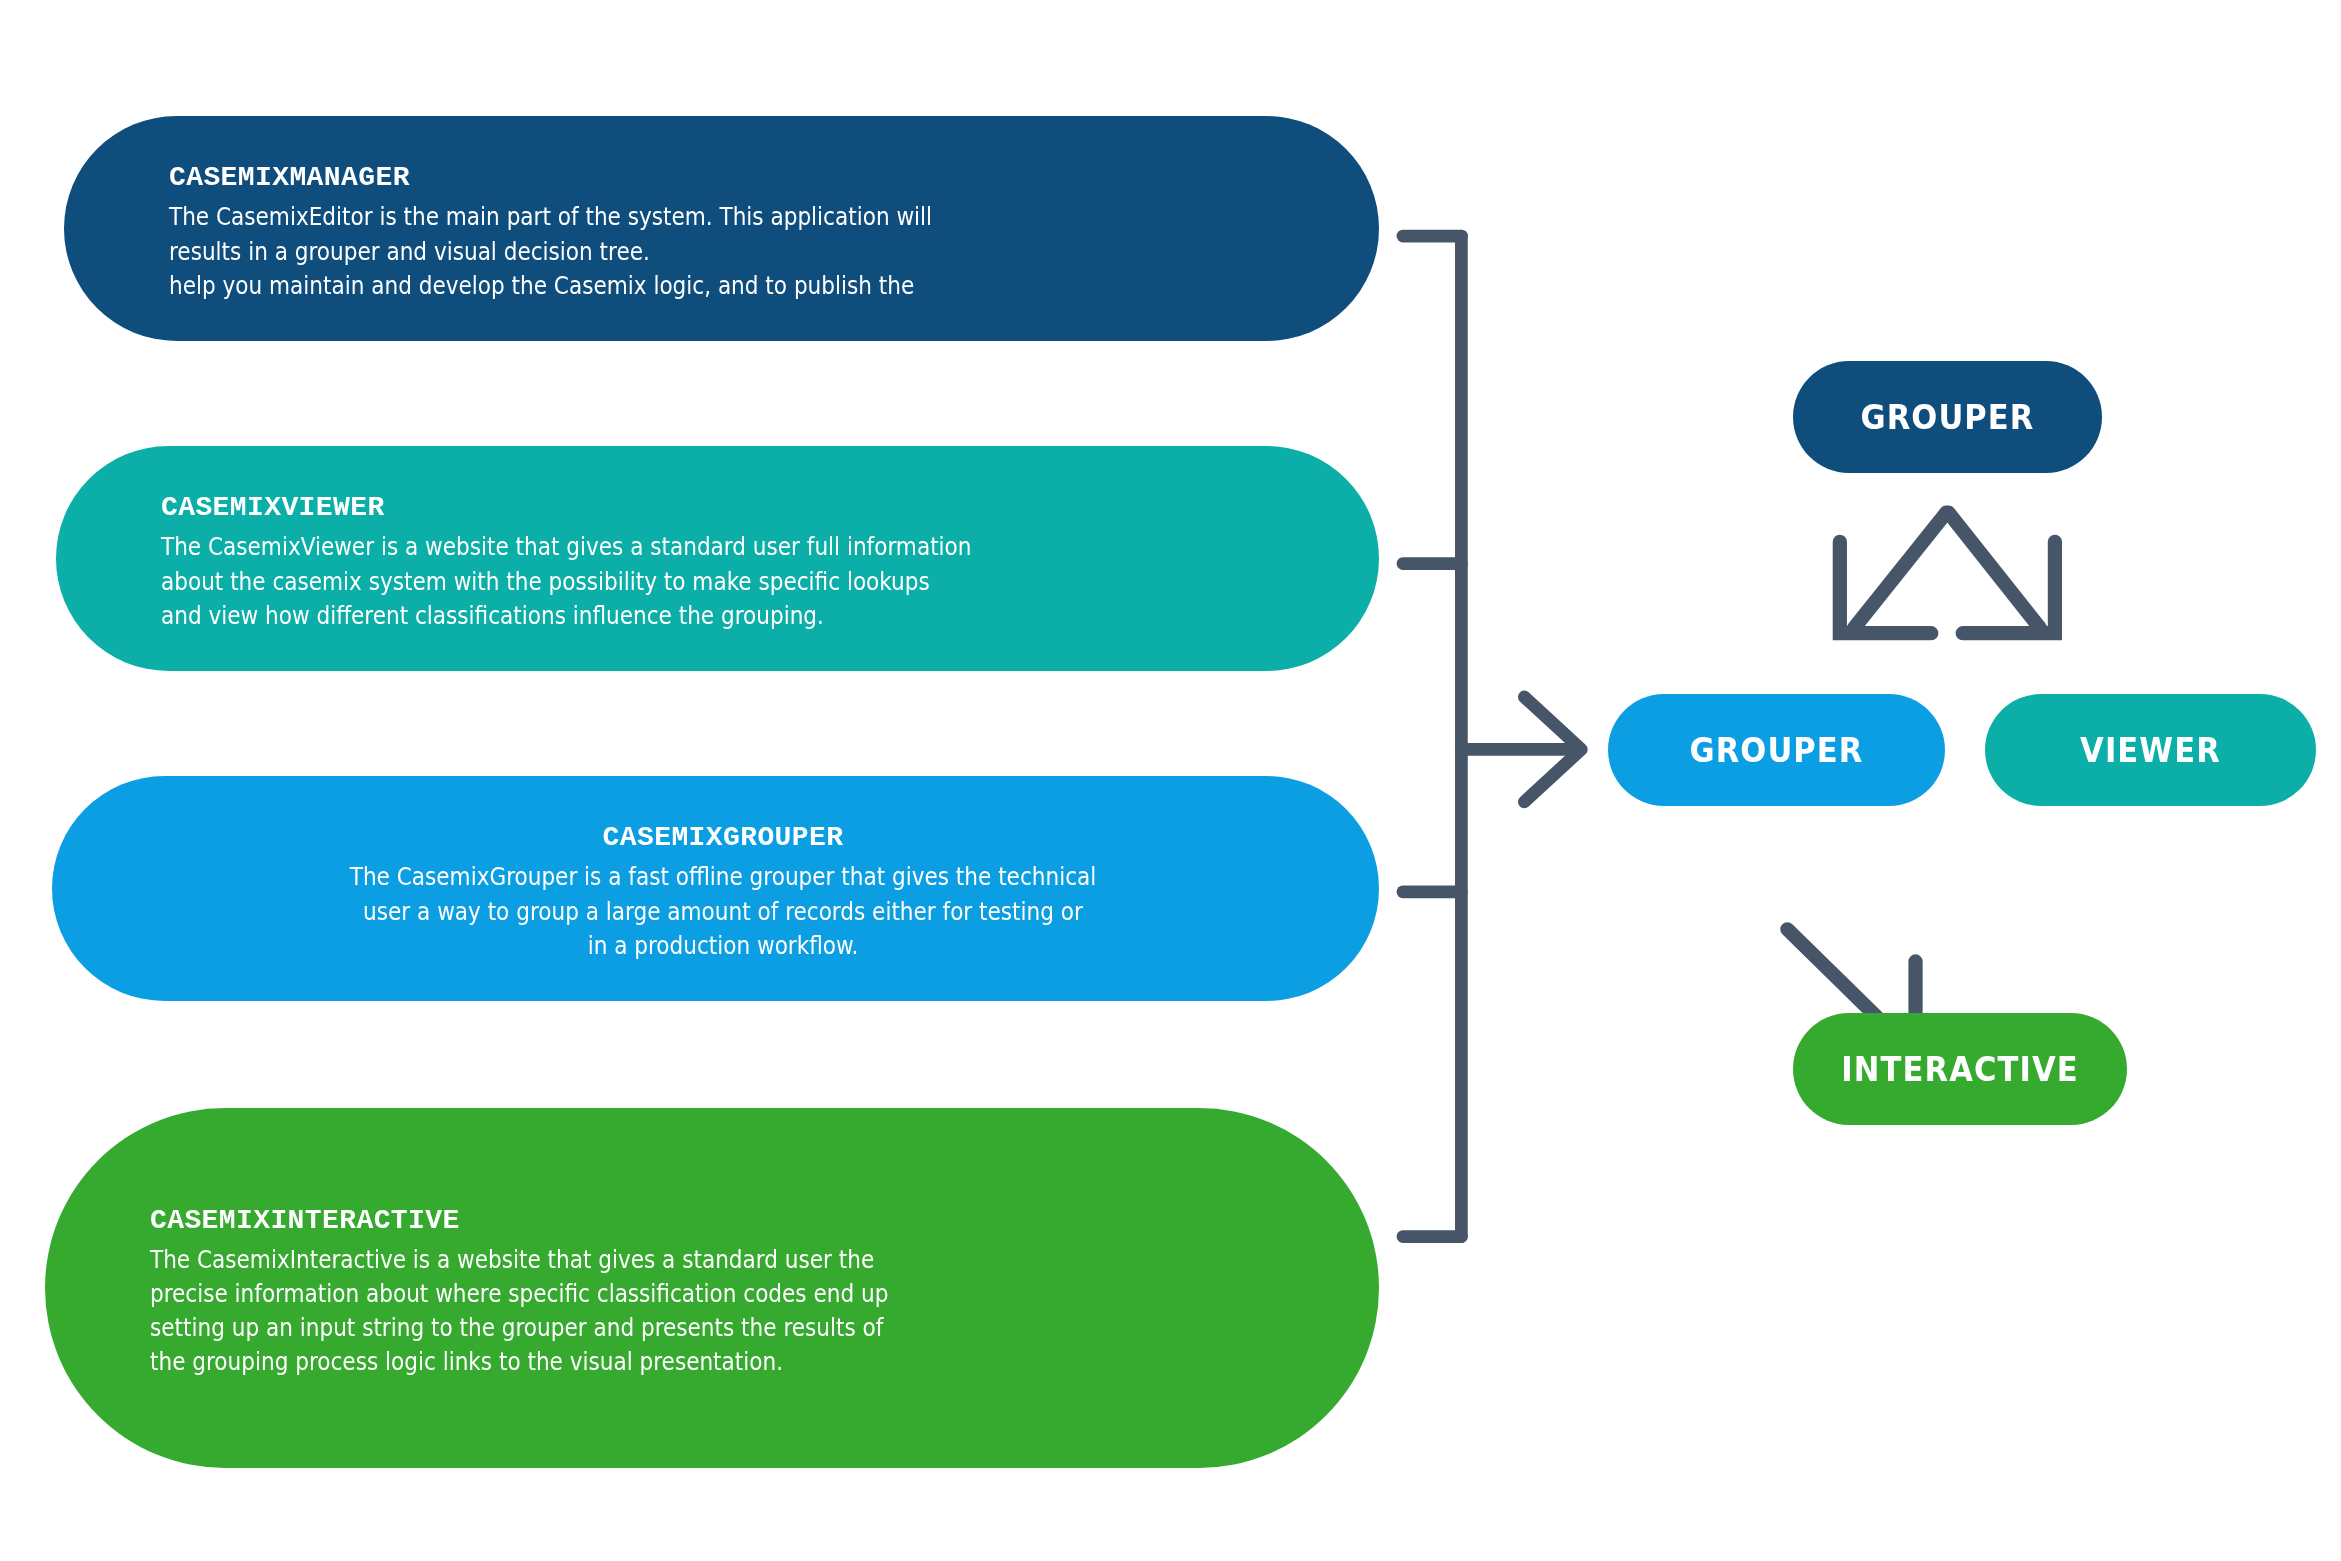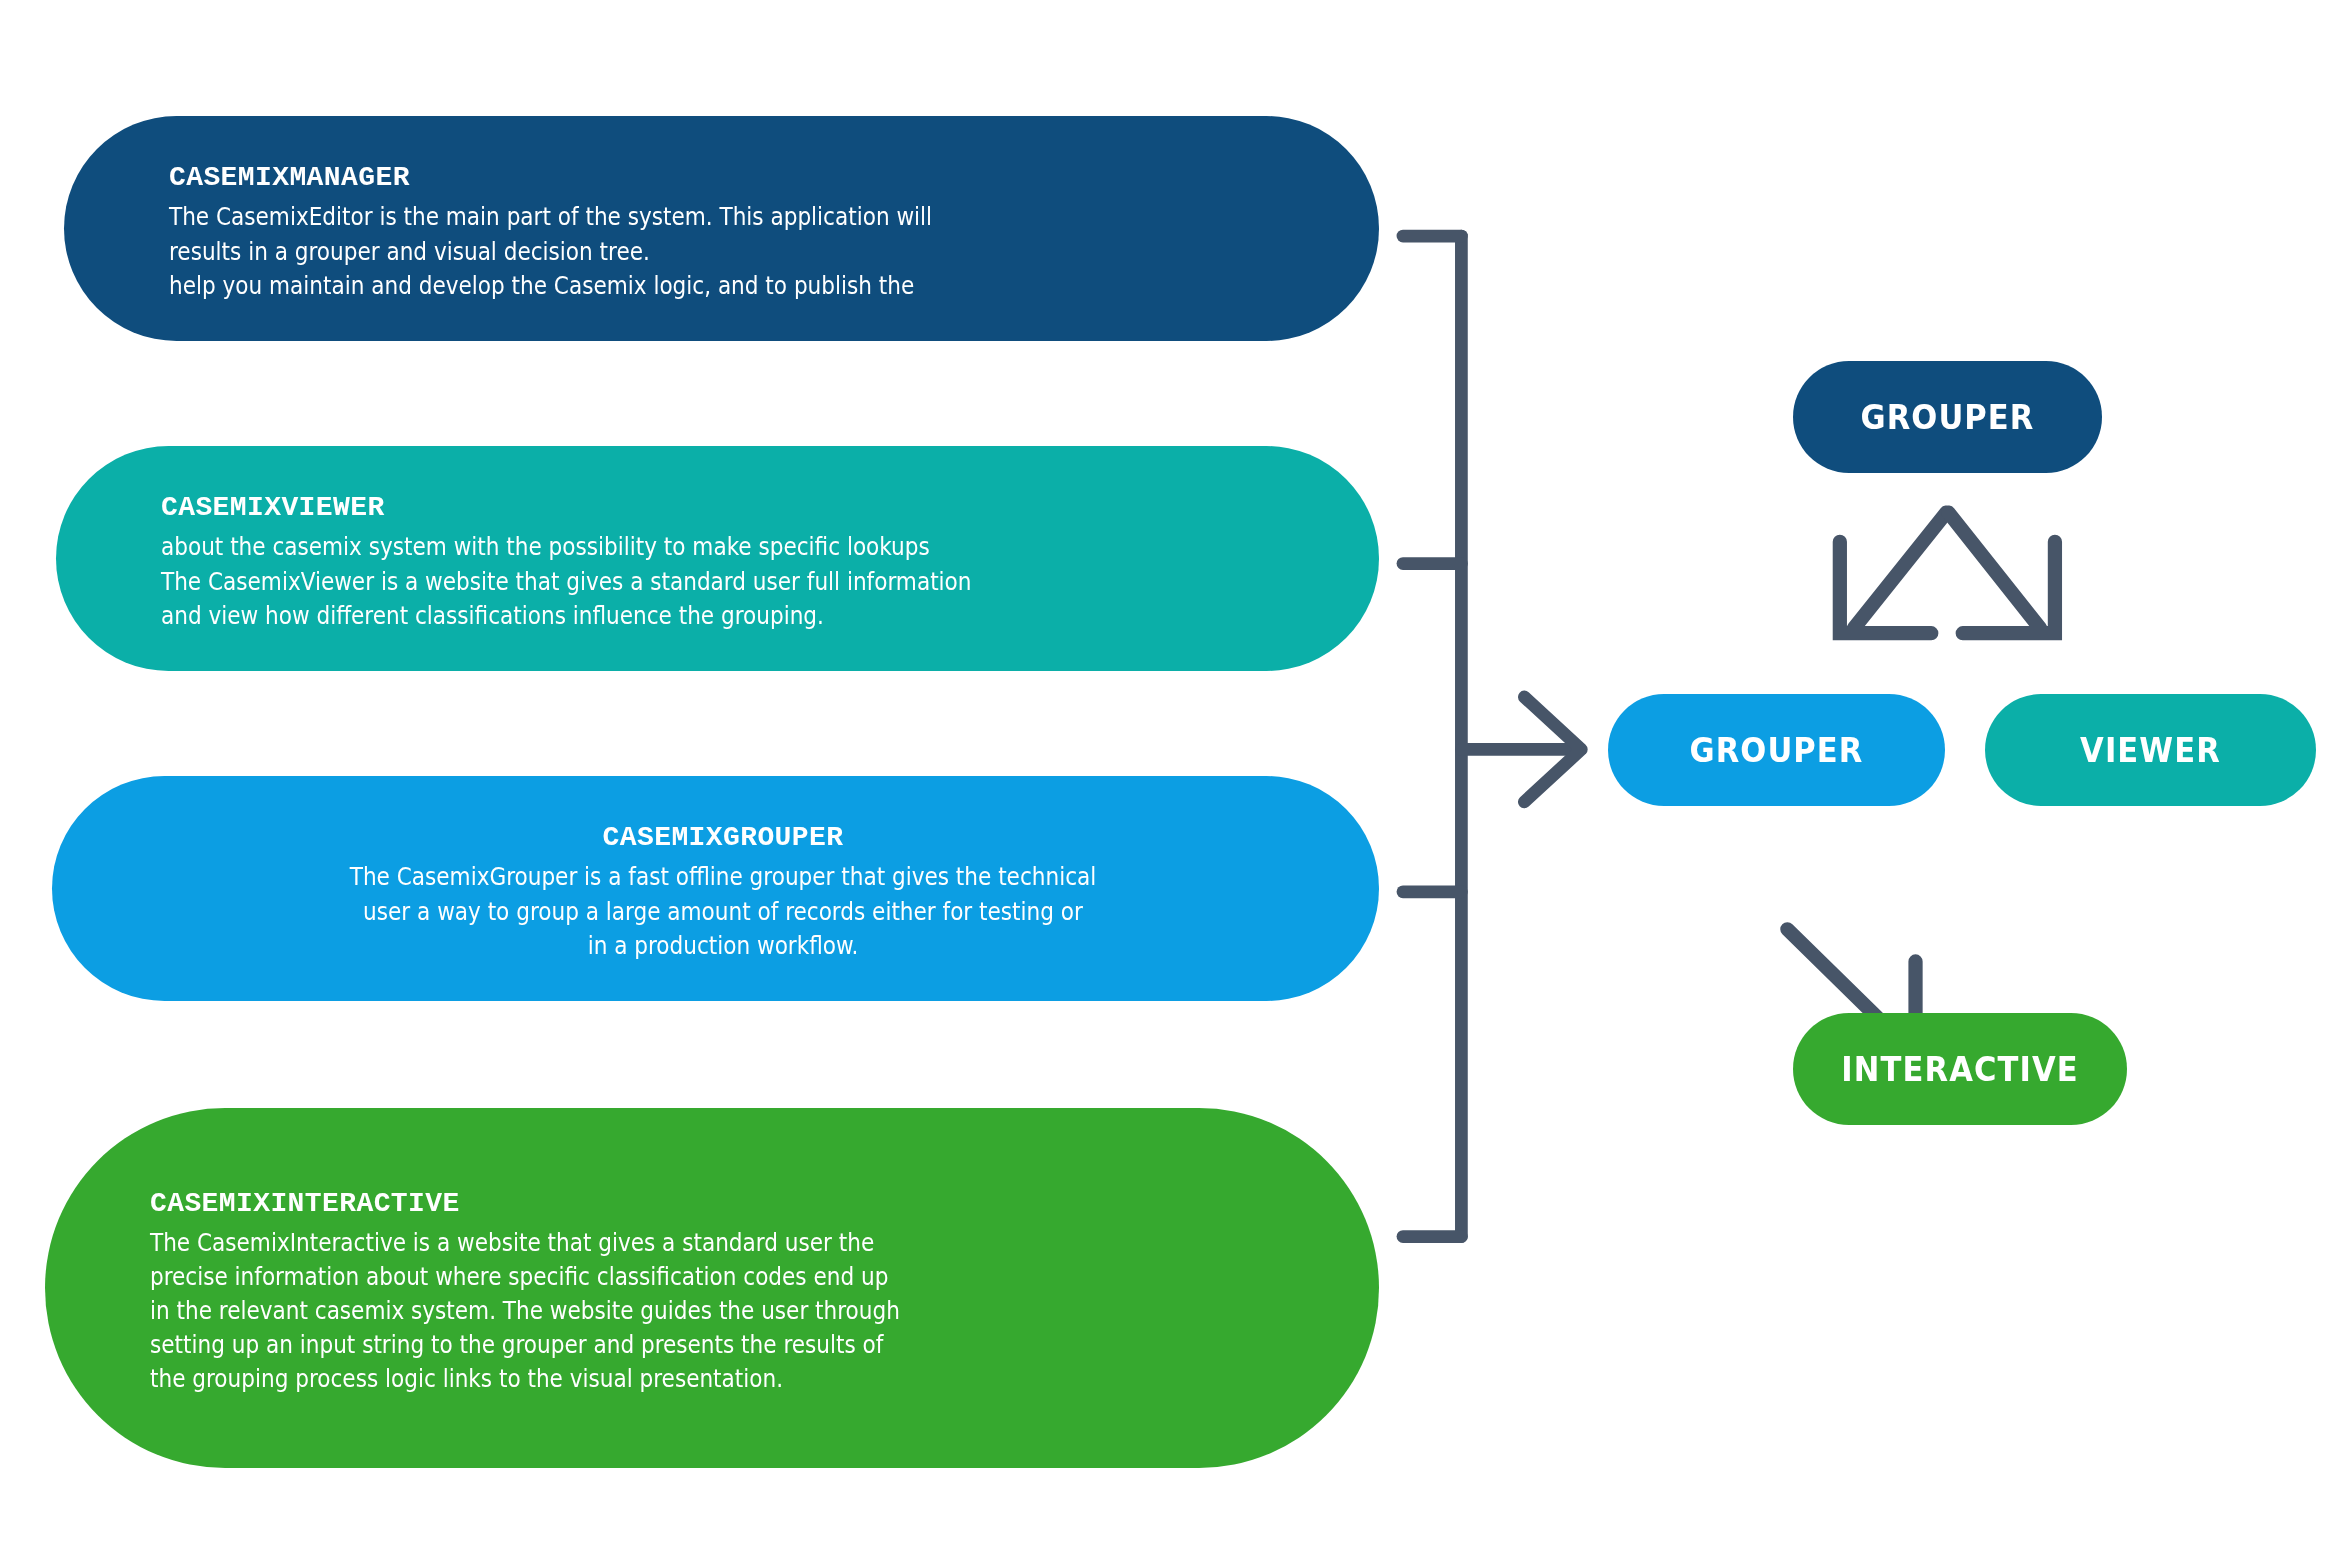--- a/index.html
+++ b/index.html
@@ -97,22 +97,22 @@
         <span class="ln">results in a grouper and visual decision tree.</span>
         <span class="ln">help you maintain and develop the Casemix logic, and to publish the</span>
       </div>
     </div>
   </div>
 
   <div class="card" id="card-1" style="background:#0BAFA8;">
     <div class="card-inner">
       <div class="card-title">CASEMIXVIEWER</div>
       <div class="card-body">
+        <span class="ln">The CasemixViewer is a website that gives a standard user full information</span>
         <span class="ln">about the casemix system with the possibility to make specific lookups</span>
-        <span class="ln">The CasemixViewer is a website that gives a standard user full information</span>
         <span class="ln">and view how different classifications influence the grouping.</span>
       </div>
     </div>
   </div>
 
   <div class="card" id="card-2" style="background:#0C9EE3;text-align:center;">
     <div class="card-inner">
       <div class="card-title">CASEMIXGROUPER</div>
       <div class="card-body">
         <span class="ln">The CasemixGrouper is a fast offline grouper that gives the technical</span>
@@ -121,21 +121,20 @@
       </div>
     </div>
   </div>
 
   <div class="card" id="card-3" style="background:#36A92F;">
     <div class="card-inner">
       <div class="card-title">CASEMIXINTERACTIVE</div>
       <div class="card-body">
         <span class="ln">The CasemixInteractive is a website that gives a standard user the</span>
         <span class="ln">precise information about where specific classification codes end up</span>
-        <span class="ln">in the relevant casemix system. The website guides the user through</span>
         <span class="ln">setting up an input string to the grouper and presents the results of</span>
         <span class="ln">the grouping process logic links to the visual presentation.</span>
       </div>
     </div>
   </div>
 
   <svg id="connectors" viewBox="0 0 3125 2083">
     <g fill="none" stroke="#475568" stroke-width="17" stroke-linecap="round" stroke-linejoin="round">
 
       <path d="M 1950 315 L 1950 1650"></path>

